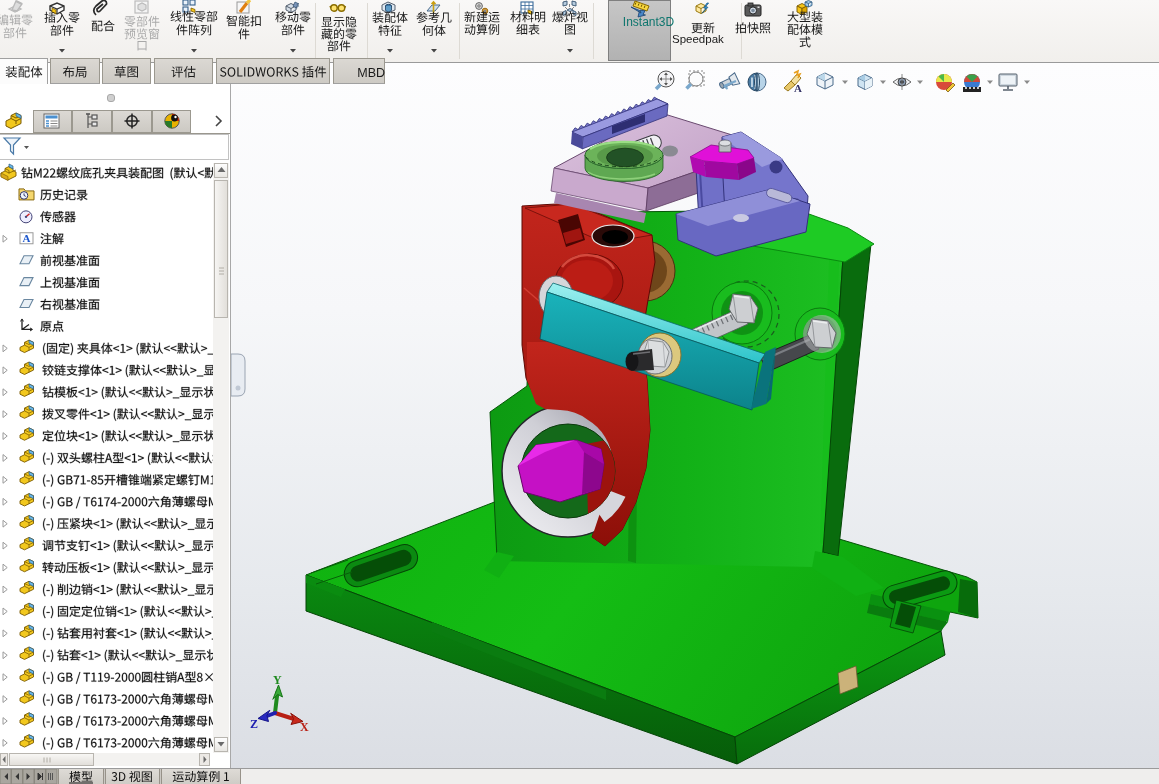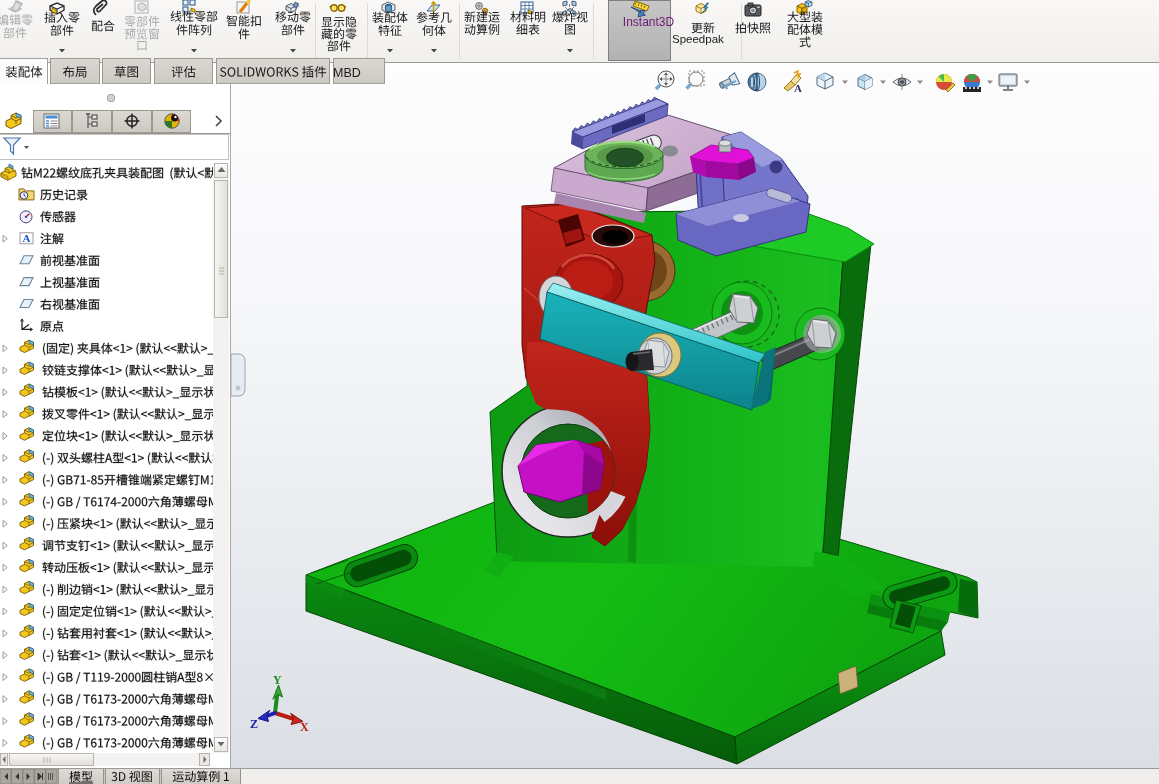--- a/index.html
+++ b/index.html
@@ -162,21 +162,21 @@
     </defs>
   </svg>
 <div style="position:absolute;left:0;top:0;width:1159px;height:63px;background:linear-gradient(180deg,#f9f8f7,#f1efec)"></div>
 <div style="position:absolute;left:314.5px;top:3px;width:1px;height:56px;background:#dddad4"></div>
 <div style="position:absolute;left:366.5px;top:3px;width:1px;height:56px;background:#dddad4"></div>
 <div style="position:absolute;left:458.5px;top:3px;width:1px;height:56px;background:#dddad4"></div>
 <div style="position:absolute;left:592.5px;top:3px;width:1px;height:56px;background:#dddad4"></div>
 <div style="position:absolute;left:740.5px;top:3px;width:1px;height:56px;background:#dddad4"></div>
 <div style="position:absolute;left:0;top:62px;width:1159px;height:1px;background:#9a9a9a"></div>
 <div style="position:absolute;left:608px;top:0px;width:63px;height:61px;background:linear-gradient(180deg,#c6c6c6,#b2b2b2);border:1px solid #7f7f7f;box-sizing:border-box"></div>
-<div style="position:absolute;left:608px;top:15px;width:81px;height:13px;font:12px 'Liberation Sans',sans-serif;color:#701a75;text-align:center">Instant3D</div>
+<div style="position:absolute;left:608px;top:15px;width:81px;height:13px;font:12px 'Liberation Sans',sans-serif;color:#0f766e;text-align:center">Instant3D</div>
 <div style="position:absolute;left:672px;top:33px;width:62px;height:11px;font:11.5px 'Liberation Sans',sans-serif;color:#1a1a1a;">Speedpak</div>
 <svg style="position:absolute;left:0px;top:0px" width="1159" height="63" viewBox="0 0 1159 63">
     <g transform="translate(0,0)">
       <g transform="translate(7,0)" fill="none" stroke="#b9b9b9" stroke-width="1.3">
         <path d="M2 9 L8 6 L14 9 L8 12 Z" fill="#e8e8e8"></path>
         <path d="M9 1 L15 4 L10 11 L5 10 Z" fill="#ddd"></path>
         <path d="M9 1 L15 4" stroke-width="2"></path>
       </g>
       <g transform="translate(49,2)">
         <path d="M1 4 L8 1 L15 4 L15 8 L8 12 L1 8 Z" fill="#fdfdfd" stroke="#333" stroke-width="1.4"></path>
@@ -1479,21 +1479,21 @@
       <path d="M203.5 756 l3 3.5 -3 3.5 z" fill="#6a6a6a"></path>
       <path d="M44 757.5 l0 5 M47 757.5 l0 5 M50 757.5 l0 5" stroke="#b0aca4" stroke-width="1"></path>
     </g>
   </svg>
 <div style="position:absolute;left:0px;top:58px;width:48px;height:26px;box-sizing:border-box;background:#fcfcfc;border:1px solid #a0a0a0;border-bottom:none;border-left:none"></div>
 <div style="position:absolute;left:50px;top:58px;width:50px;height:26px;box-sizing:border-box;background:linear-gradient(180deg,#dbd8d3,#cdcac4);border:1px solid #9b988f;border-bottom:1px solid #a0a0a0"></div>
 <div style="position:absolute;left:102px;top:58px;width:49px;height:26px;box-sizing:border-box;background:linear-gradient(180deg,#dbd8d3,#cdcac4);border:1px solid #9b988f;border-bottom:1px solid #a0a0a0"></div>
 <div style="position:absolute;left:154px;top:58px;width:59px;height:26px;box-sizing:border-box;background:linear-gradient(180deg,#dbd8d3,#cdcac4);border:1px solid #9b988f;border-bottom:1px solid #a0a0a0"></div>
 <div style="position:absolute;left:216px;top:58px;width:114px;height:26px;box-sizing:border-box;background:linear-gradient(180deg,#dbd8d3,#cdcac4);border:1px solid #9b988f;border-bottom:1px solid #a0a0a0"></div>
 <div style="position:absolute;left:333px;top:58px;width:52px;height:26px;box-sizing:border-box;background:linear-gradient(180deg,#dbd8d3,#cdcac4);border:1px solid #9b988f;border-bottom:1px solid #a0a0a0"></div>
-<div style="position:absolute;left:333px;top:66px;width:52px;text-align:left;font:12.5px 'Liberation Sans',sans-serif;color:#1a1a1a">MBD</div>
+<div style="position:absolute;left:333px;top:66px;width:52px;text-align:right;font:12.5px 'Liberation Sans',sans-serif;color:#1a1a1a">MBD</div>
 <svg style="position:absolute;left:0px;top:58px" width="660" height="28" viewBox="0 58 660 28">
     <g transform="translate(0,0)">
       <g transform="translate(5.2,76.5) scale(0.0125,-0.0125)" fill="#1a1a1a">
         <use href="#q27" x="0"></use>
         <use href="#q7" x="1000"></use>
         <use href="#q28" x="2000"></use>
       </g>
       <g transform="translate(62.5,76.5) scale(0.0125,-0.0125)" fill="#1a1a1a">
         <use href="#q144" x="0"></use>
         <use href="#q145" x="1000"></use>

